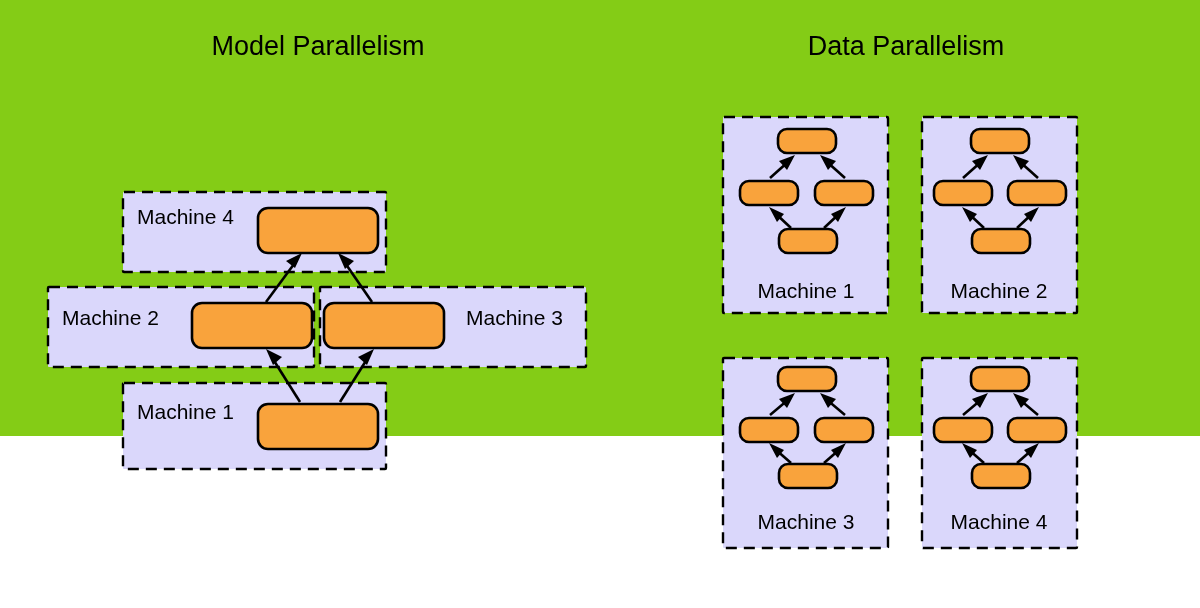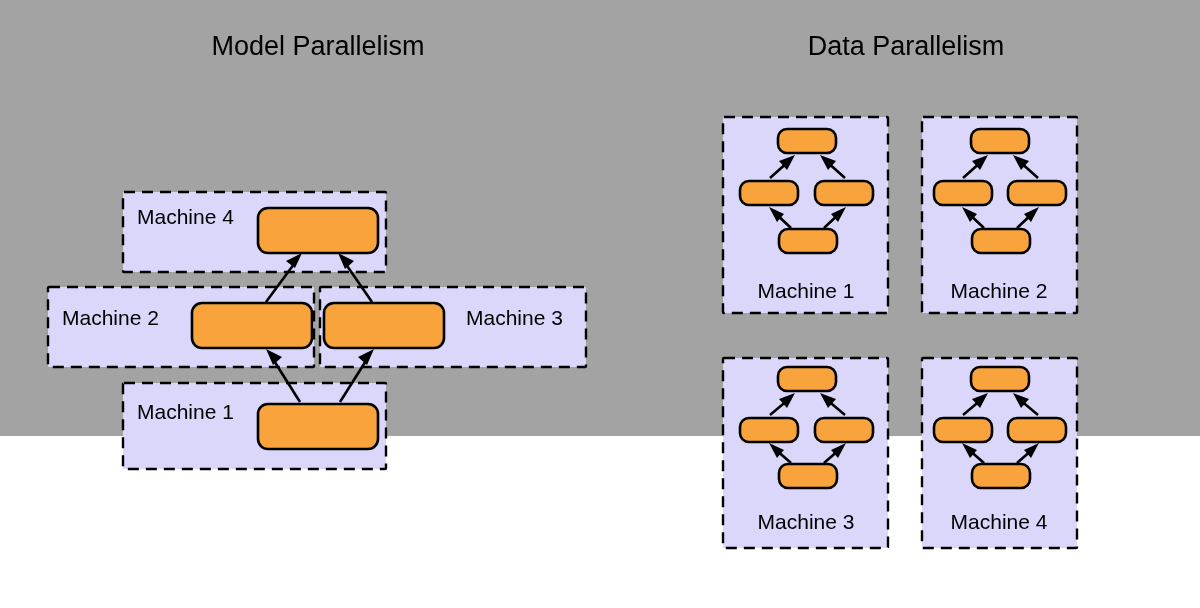--- a/index.html
+++ b/index.html
@@ -10,21 +10,21 @@
   body {
     width: 1200px;
     height: 608px;
     font-family: "Liberation Sans", sans-serif;
     overflow: hidden;
   }
   #diagram-root {
     position: relative;
     width: 1200px;
     height: 436px;
-    background: #a3a3a3;
+    background: #84cc16;
   }
   svg.diagram-canvas {
     display: block;
     width: 1200px;
     height: 608px;
   }
   .panel-title {
     font-family: "Liberation Sans", sans-serif;
     font-size: 27px;
     fill: #000000;

